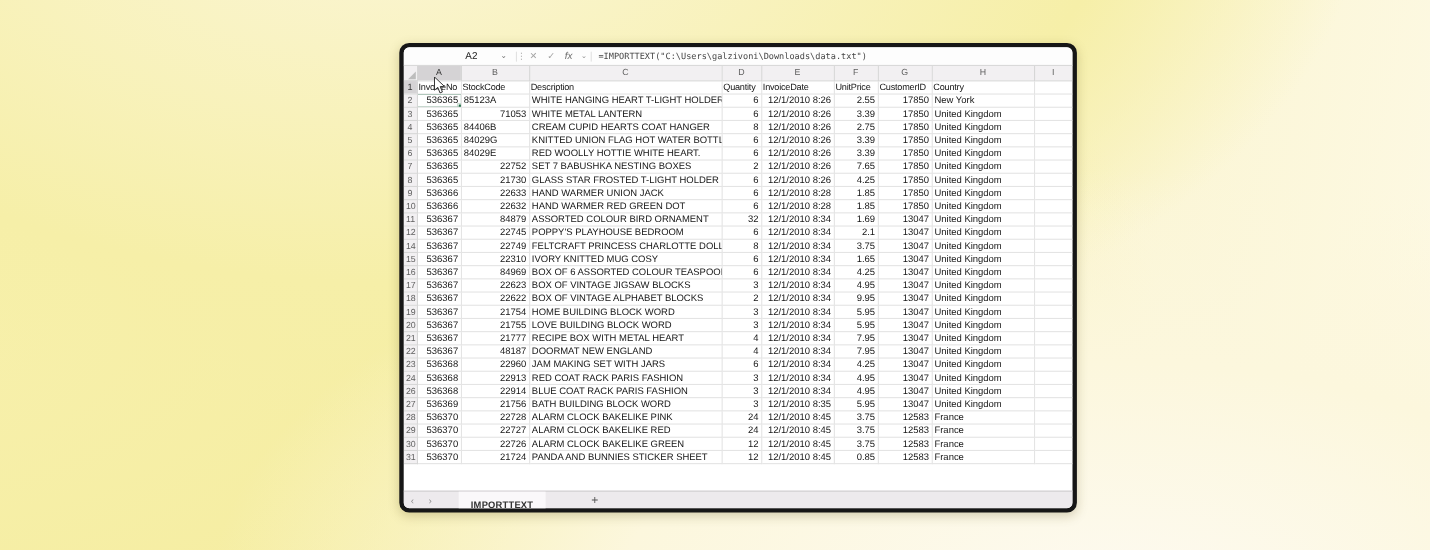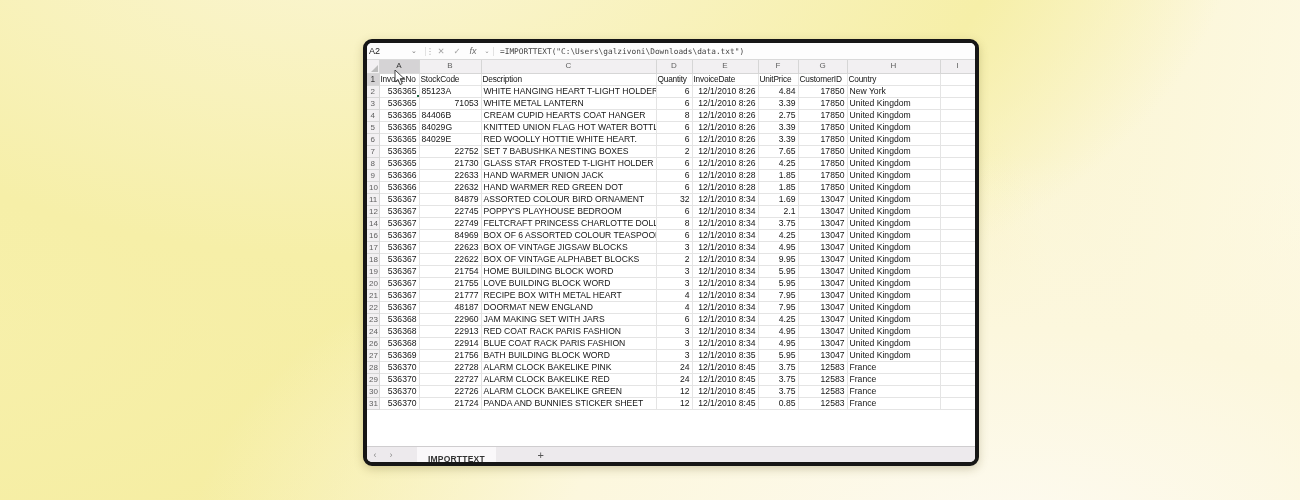--- a/index.html
+++ b/index.html
@@ -18,21 +18,21 @@
     background:#ffffff; border:4px solid #161616; border-radius:9px;
     overflow:hidden; box-shadow:0 3px 10px rgba(90,80,20,.25);
     display:flex; flex-direction:column;
   }
   
   .formula-bar {
     height:17px; flex:0 0 17px; display:flex; align-items:center;
     background:#fdfdfd; border-bottom:1px solid #d9d9d9;
     font-size:9px; color:#333;
   }
-  .name-box { width:44px; padding-left:2px; color:#222; }
+  .name-box { width:44px; padding-left:12px; color:#222;margin-left:44px; }
   .name-chevron { color:#777; font-size:7px; width:14px; }
   .fb-split { color:#999; font-size:8px; width:8px; text-align:center; border-left:1px solid #e2e2e2; }
   .fb-icon { color:#a5a5a5; font-size:8.5px; width:16px; text-align:center; cursor:default; }
   .fb-fx { font-style:italic; font-weight:normal; color:#6d6d6d; font-size:9px; width:16px; text-align:center; }
   .fb-chevron { color:#8a8a8a; font-size:6.5px; width:12px; text-align:center; }
   .formula-text {
     flex:1; border-left:1px solid #e2e2e2; padding-left:6px;
     font-family:"DejaVu Sans Mono", monospace; font-size:7.8px; color:#444;
     white-space:nowrap; overflow:hidden;
   }
@@ -140,21 +140,21 @@
             <td class="l">Country</td>
             <td class="l"></td>
           </tr>
           <tr>
             <td class="gut">2</td>
             <td class="r active-cell">536365</td>
             <td class="l">85123A</td>
             <td class="l">WHITE HANGING HEART T-LIGHT HOLDER</td>
             <td class="r">6</td>
             <td class="r">12/1/2010 8:26</td>
-            <td class="r">4.84</td>
+            <td class="r">2.55</td>
             <td class="r">17850</td>
             <td class="l">New York</td>
             <td class="l"></td>
           </tr>
           <tr>
             <td class="gut">3</td>
             <td class="r">536365</td>
             <td class="r">71053</td>
             <td class="l">WHITE METAL LANTERN</td>
             <td class="r">6</td>
@@ -273,20 +273,32 @@
             <td class="l"></td>
           </tr>
           <tr>
             <td class="gut">14</td>
             <td class="r">536367</td>
             <td class="r">22749</td>
             <td class="l">FELTCRAFT PRINCESS CHARLOTTE DOLL</td>
             <td class="r">8</td>
             <td class="r">12/1/2010 8:34</td>
             <td class="r">3.75</td>
+            <td class="r">13047</td>
+            <td class="l">United Kingdom</td>
+            <td class="l"></td>
+          </tr>
+          <tr>
+            <td class="gut">15</td>
+            <td class="r">536367</td>
+            <td class="r">22310</td>
+            <td class="l">IVORY KNITTED MUG COSY</td>
+            <td class="r">6</td>
+            <td class="r">12/1/2010 8:34</td>
+            <td class="r">1.65</td>
             <td class="r">13047</td>
             <td class="l">United Kingdom</td>
             <td class="l"></td>
           </tr>
           <tr>
             <td class="gut">16</td>
             <td class="r">536367</td>
             <td class="r">84969</td>
             <td class="l">BOX OF 6 ASSORTED COLOUR TEASPOONS</td>
             <td class="r">6</td>

